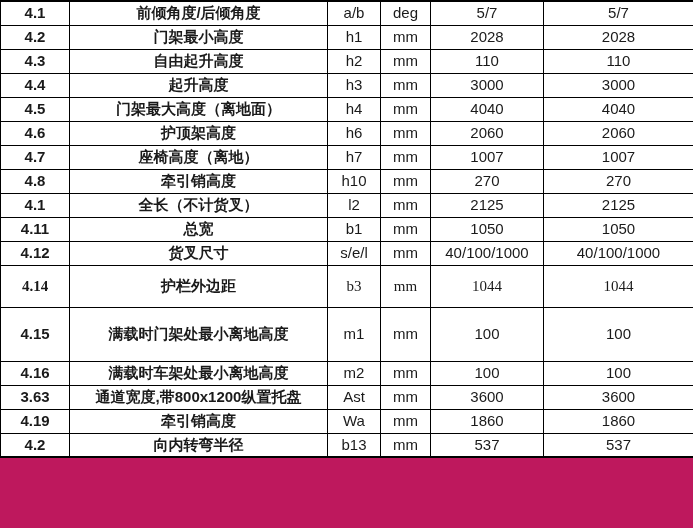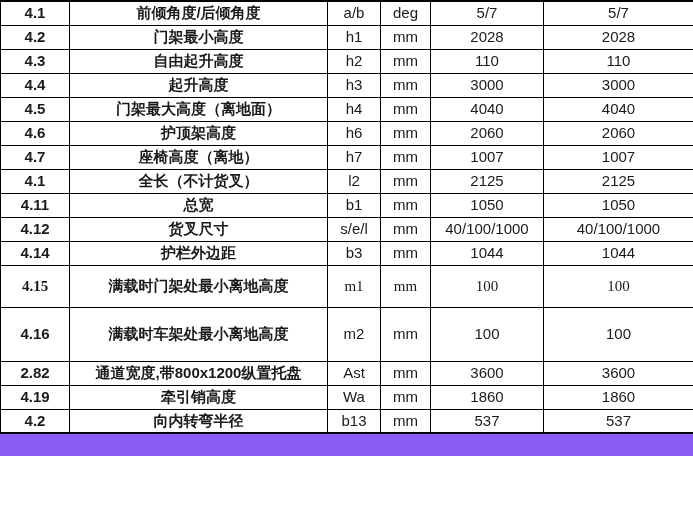--- a/index.html
+++ b/index.html
@@ -3,23 +3,23 @@
 <meta charset="utf-8">
 <style>
   html, body {
     margin: 0;
     padding: 0;
     background: #ffffff;
     font-family: "Liberation Sans", "DejaVu Sans", sans-serif;
   }
   .sheet {
     width: 693px;
-    height: 456px;
+    height: 528px;
     overflow: hidden;
-    background: #8b5cf6;
+    background: #be185d;
   }
   table.spec {
     border-collapse: collapse;
     table-layout: fixed;
     width: 693px;
     border-top: 2px solid #000;
     border-bottom: 2px solid #000;
   }
   table.spec td {
     border: 1px solid #000;
@@ -125,20 +125,28 @@
         </tr>
         <tr class="spec-row">
           <td class="cell-id">4.7</td>
           <td class="cell-name">座椅高度（离地）</td>
           <td class="cell-symbol">h7</td>
           <td class="cell-unit">mm</td>
           <td class="cell-value1">1007</td>
           <td class="cell-value2">1007</td>
         </tr>
         <tr class="spec-row">
+          <td class="cell-id">4.8</td>
+          <td class="cell-name">牵引销高度</td>
+          <td class="cell-symbol">h10</td>
+          <td class="cell-unit">mm</td>
+          <td class="cell-value1">270</td>
+          <td class="cell-value2">270</td>
+        </tr>
+        <tr class="spec-row">
           <td class="cell-id">4.1</td>
           <td class="cell-name">全长（不计货叉）</td>
           <td class="cell-symbol">l2</td>
           <td class="cell-unit">mm</td>
           <td class="cell-value1">2125</td>
           <td class="cell-value2">2125</td>
         </tr>
         <tr class="spec-row">
           <td class="cell-id">4.11</td>
           <td class="cell-name">总宽</td>
@@ -173,21 +181,21 @@
         </tr>
         <tr class="spec-row">
           <td class="cell-id">4.16</td>
           <td class="cell-name">满载时车架处最小离地高度</td>
           <td class="cell-symbol">m2</td>
           <td class="cell-unit">mm</td>
           <td class="cell-value1">100</td>
           <td class="cell-value2">100</td>
         </tr>
         <tr class="spec-row">
-          <td class="cell-id">2.82</td>
+          <td class="cell-id">3.63</td>
           <td class="cell-name">通道宽度,带800x1200纵置托盘</td>
           <td class="cell-symbol">Ast</td>
           <td class="cell-unit">mm</td>
           <td class="cell-value1">3600</td>
           <td class="cell-value2">3600</td>
         </tr>
         <tr class="spec-row">
           <td class="cell-id">4.19</td>
           <td class="cell-name">牵引销高度</td>
           <td class="cell-symbol">Wa</td>

